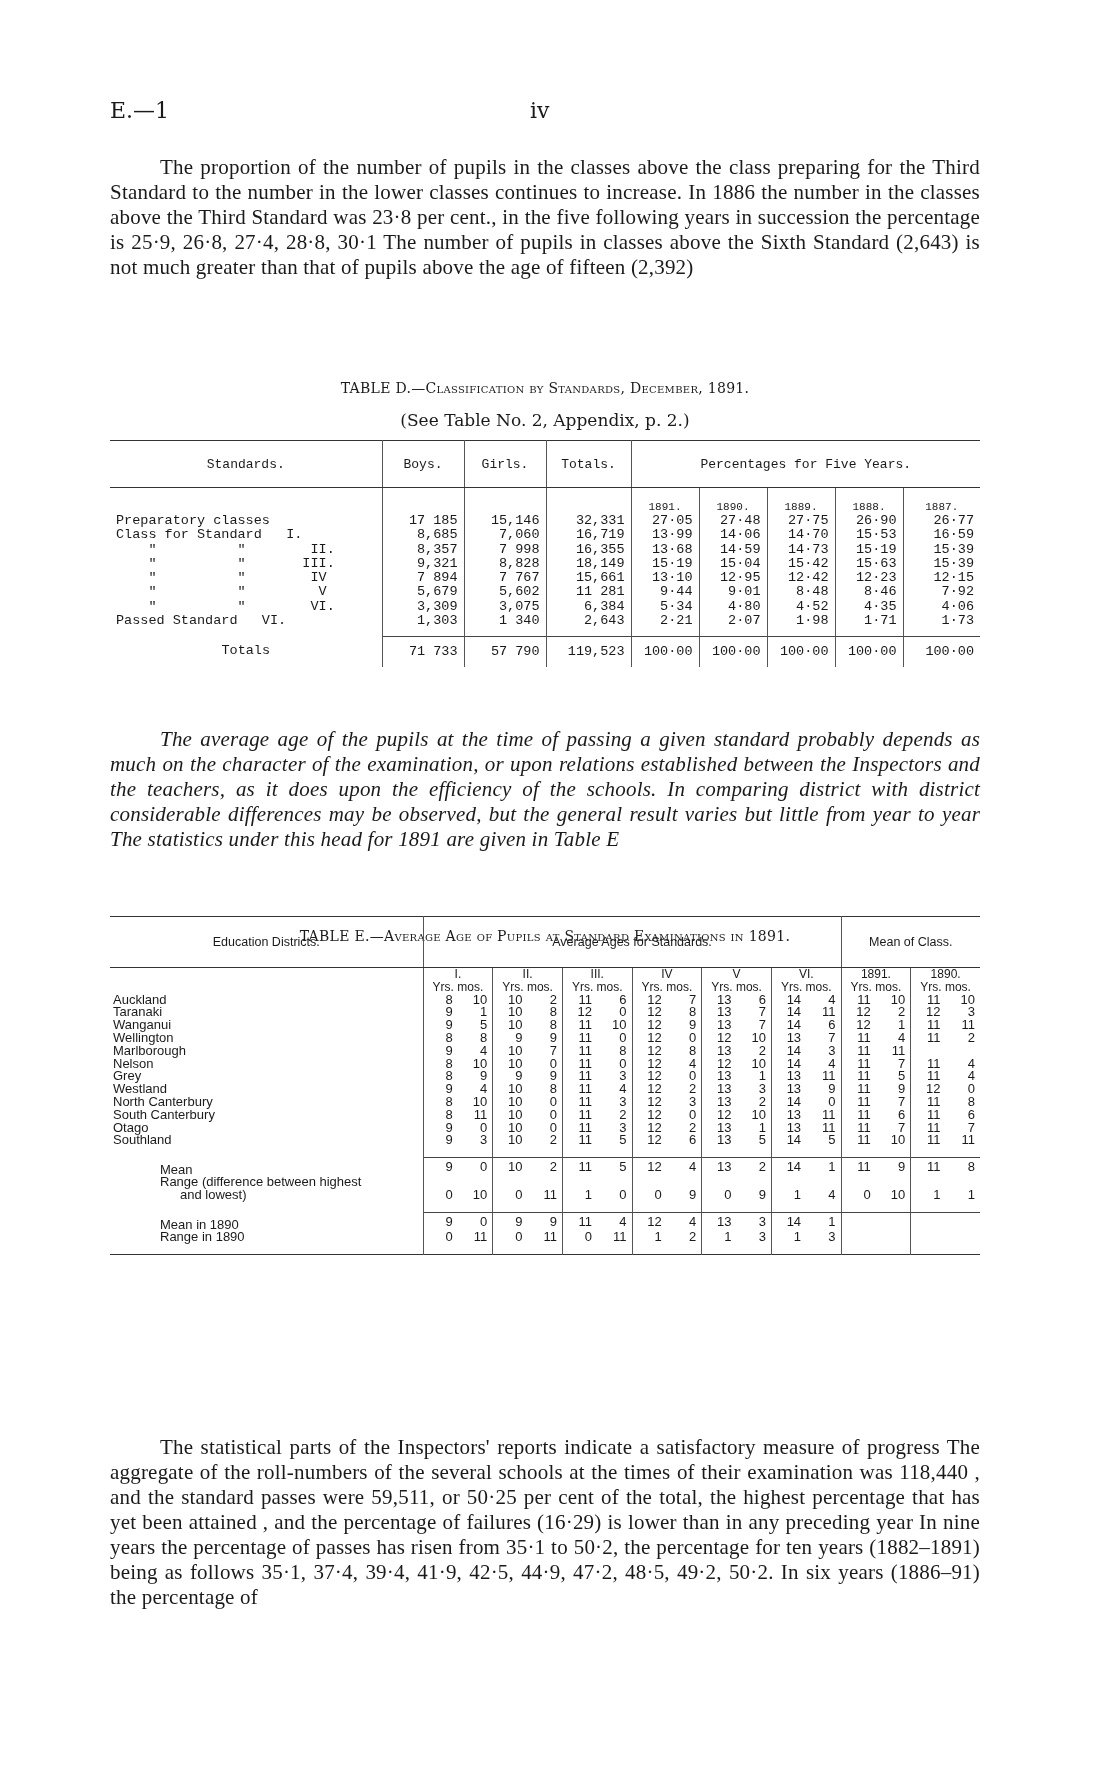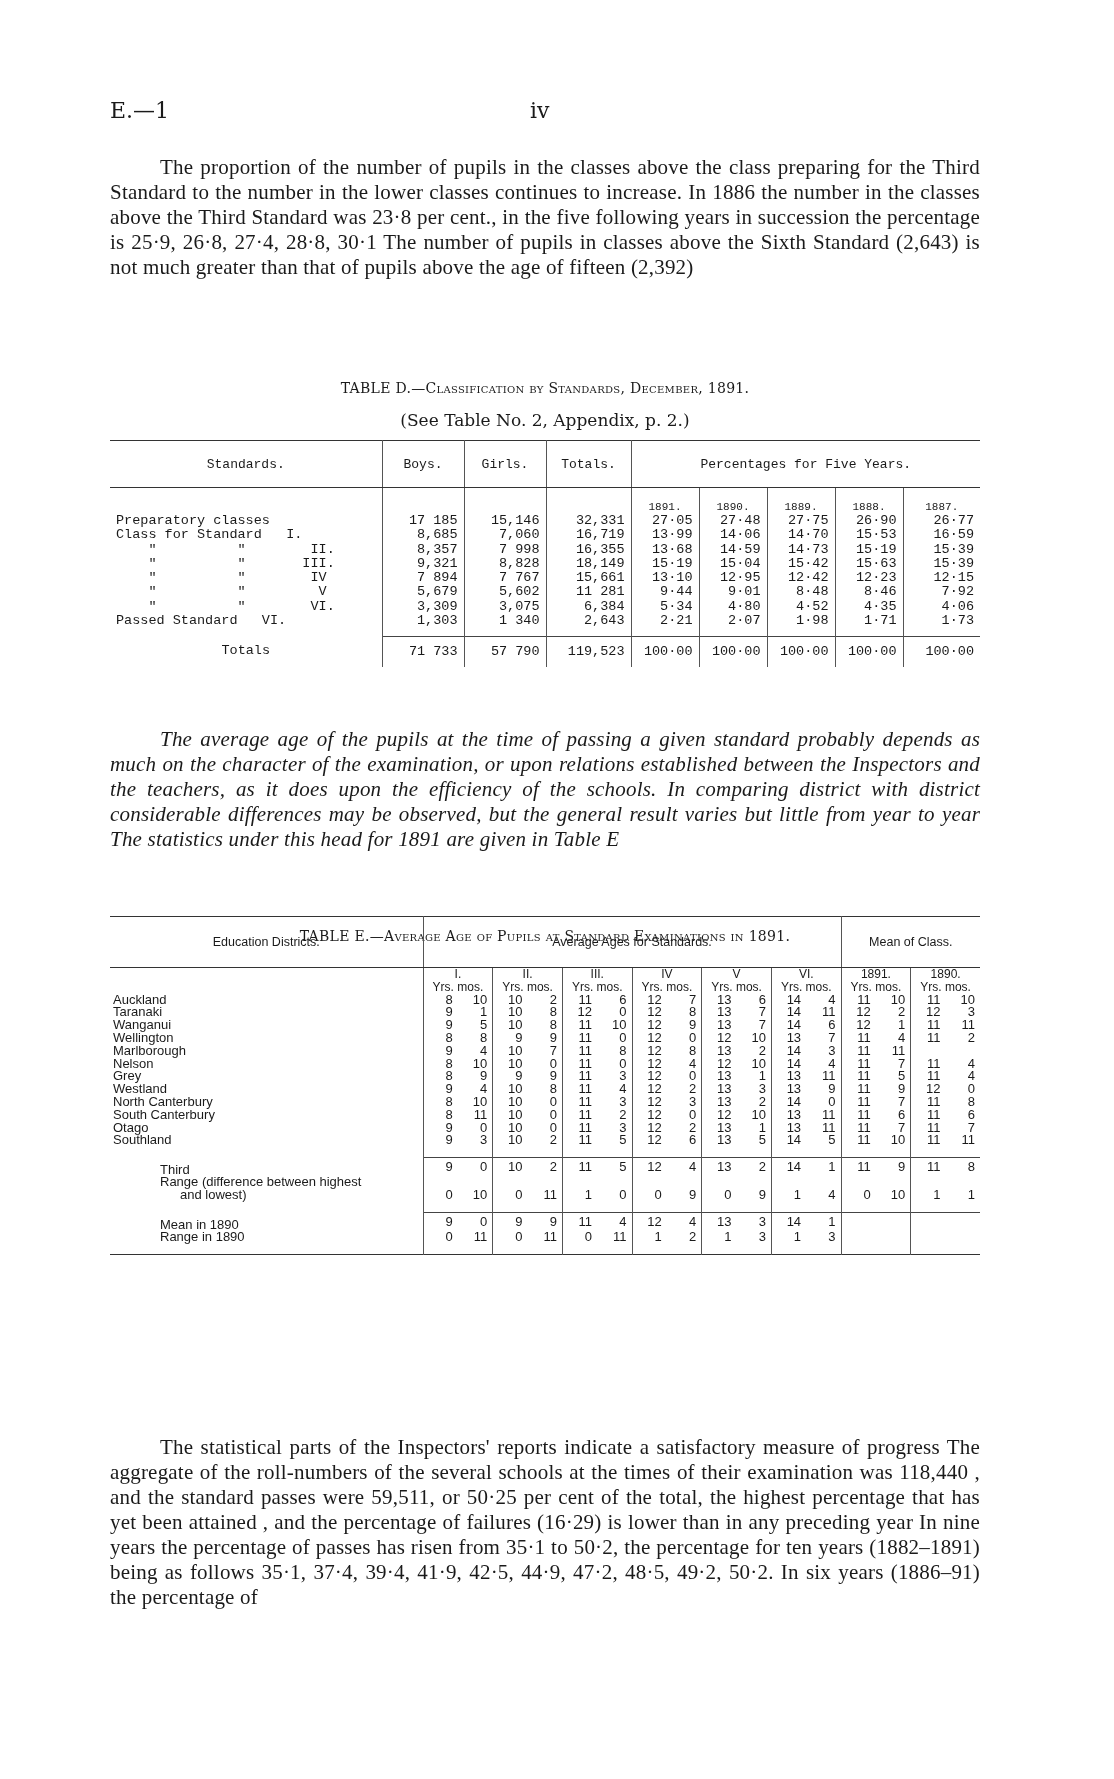--- a/index.html
+++ b/index.html
@@ -495,21 +495,21 @@
           <td class="vl d"></td>
           <td class="d"></td>
           <td class="vl d"></td>
           <td class="d"></td>
           <td class="vl d"></td>
           <td class="d"></td>
           <td class="vl d"></td>
           <td class="d"></td>
         </tr>
         <tr class="lineTop">
-          <td style="padding-left:50px;padding-top:6px">Third</td>
+          <td style="padding-left:50px;padding-top:6px">Mean</td>
           <td class="vl yr d">9</td>
           <td class="mo d">0</td>
           <td class="vl yr d">10</td>
           <td class="mo d">2</td>
           <td class="vl yr d">11</td>
           <td class="mo d">5</td>
           <td class="vl yr d">12</td>
           <td class="mo d">4</td>
           <td class="vl yr d">13</td>
           <td class="mo d">2</td>

